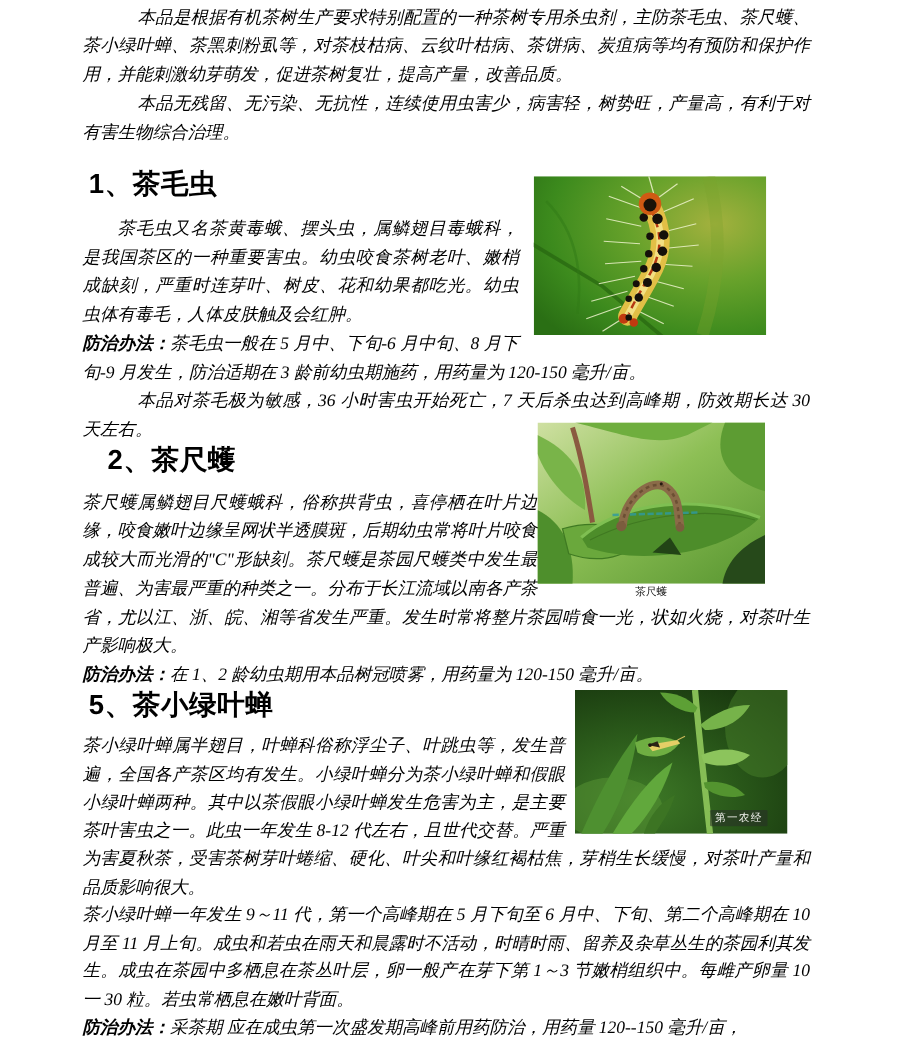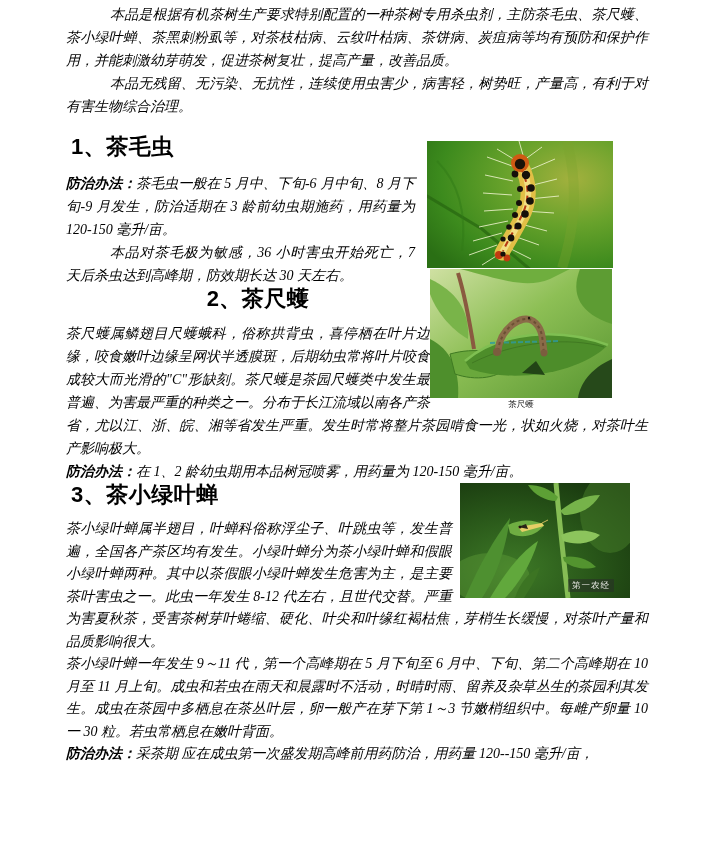--- a/index.html
+++ b/index.html
@@ -38,21 +38,21 @@
   .f3 .watermark{
     position:absolute; right:4px; bottom:6px;
     background:rgba(40,45,40,0.55); color:#f2f2ee;
     font-family:"Liberation Sans","DejaVu Sans",sans-serif;
     font-size:8.5px; line-height:11px; padding:1px 4px; border-radius:1px;
     letter-spacing:1px;
   }
   
   .s3 h3{ margin:3px 0 14px 5px; }
   .s3 p{ line-height:22.5px; }
-  .s2 h3{ margin:3px 0 14px 20px;text-align:center; }
+  .s2 h3{ margin:3px 0 14px 20px; }
 </style>
 </head>
 <body>
 
 <div class="page">
 
   <p class="indent">本品是根据有机茶树生产要求特别配置的一种茶树专用杀虫剂，主防茶毛虫、茶尺蠖、茶小绿叶蝉、茶黑刺粉虱等，对茶枝枯病、云纹叶枯病、茶饼病、炭疽病等均有预防和保护作用，并能刺激幼芽萌发，促进茶树复壮，提高产量，改善品质。</p>
   <p class="indent">本品无残留、无污染、无抗性，连续使用虫害少，病害轻，树势旺，产量高，有利于对有害生物综合治理。</p>
 
 
@@ -114,20 +114,21 @@
 
         <circle cx="93" cy="22" r="9" fill="#cf5a13"></circle>
         <circle cx="93" cy="23" r="5.2" fill="#1a1208"></circle>
 
         <circle cx="72" cy="114" r="4" fill="#c23a10"></circle>
         <circle cx="80" cy="117" r="3.4" fill="#c23a10"></circle>
         <circle cx="76" cy="113" r="2.6" fill="#15100a"></circle>
       </svg>
     </div>
     <h3>1、茶毛虫</h3>
+    <p class="indent-sm">茶毛虫又名茶黄毒蛾、摆头虫，属鳞翅目毒蛾科，是我国茶区的一种重要害虫。幼虫咬食茶树老叶、嫩梢成缺刻，严重时连芽叶、树皮、花和幼果都吃光。幼虫虫体有毒毛，人体皮肤触及会红肿。</p>
     <p><span class="lbl">防治办法：</span><span>茶毛虫一般在 5 月中、下旬-6 月中旬、8 月下旬-9 月发生，防治适期在 3 龄前幼虫期施药，用药量为 120-150 毫升/亩。</span></p>
     <p class="indent">本品对茶毛极为敏感，36 小时害虫开始死亡，7 天后杀虫达到高峰期，防效期长达 30 天左右。</p>
   </section>
 
   <section class="s2">
     <div class="float-img f2">
       <svg width="182" height="129" viewBox="0 0 182 129">
         <defs>
           <linearGradient id="g2" x1="0" y1="0" x2="1" y2="1">
             <stop offset="0%" stop-color="#cfe0a2"></stop>
@@ -196,19 +197,19 @@
 
         <path d="M48,42 C60,36 74,36 84,42 C76,54 60,56 50,50 Z" fill="#6fae42"></path>
 
         <path d="M58,44 L82,40 L84,43 L62,49 Z" fill="#e5cf66"></path>
         <path d="M58,44 L66,41 L68,46 Z" fill="#2a2416"></path>
         <circle cx="60" cy="44" r="1.5" fill="#1c180e"></circle>
         <path d="M82,40 L88,37" stroke="#cbb95a" stroke-width="1" fill="none"></path>
       </svg>
       <div class="watermark">第一农经</div>
     </div>
-    <h3>3、茶小绿叶蝉</h3>
+    <h3>5、茶小绿叶蝉</h3>
     <p>茶小绿叶蝉属半翅目，叶蝉科俗称浮尘子、叶跳虫等，发生普遍，全国各产茶区均有发生。小绿叶蝉分为茶小绿叶蝉和假眼小绿叶蝉两种。其中以茶假眼小绿叶蝉发生危害为主，是主要茶叶害虫之一。此虫一年发生 8-12 代左右，且世代交替。严重为害夏秋茶，受害茶树芽叶蜷缩、硬化、叶尖和叶缘红褐枯焦，芽梢生长缓慢，对茶叶产量和品质影响很大。</p>
     <p>茶小绿叶蝉一年发生 9～11 代，第一个高峰期在 5 月下旬至 6 月中、下旬、第二个高峰期在 10 月至 11 月上旬。成虫和若虫在雨天和晨露时不活动，时晴时雨、留养及杂草丛生的茶园利其发生。成虫在茶园中多栖息在茶丛叶层，卵一般产在芽下第 1～3 节嫩梢组织中。每雌产卵量 10 一 30 粒。若虫常栖息在嫩叶背面。</p>
     <p><span class="lbl">防治办法：</span><span>采茶期 应在成虫第一次盛发期高峰前用药防治，用药量 120--150 毫升/亩，</span></p>
   </section>
 
 </div>
 
 </body></html>

